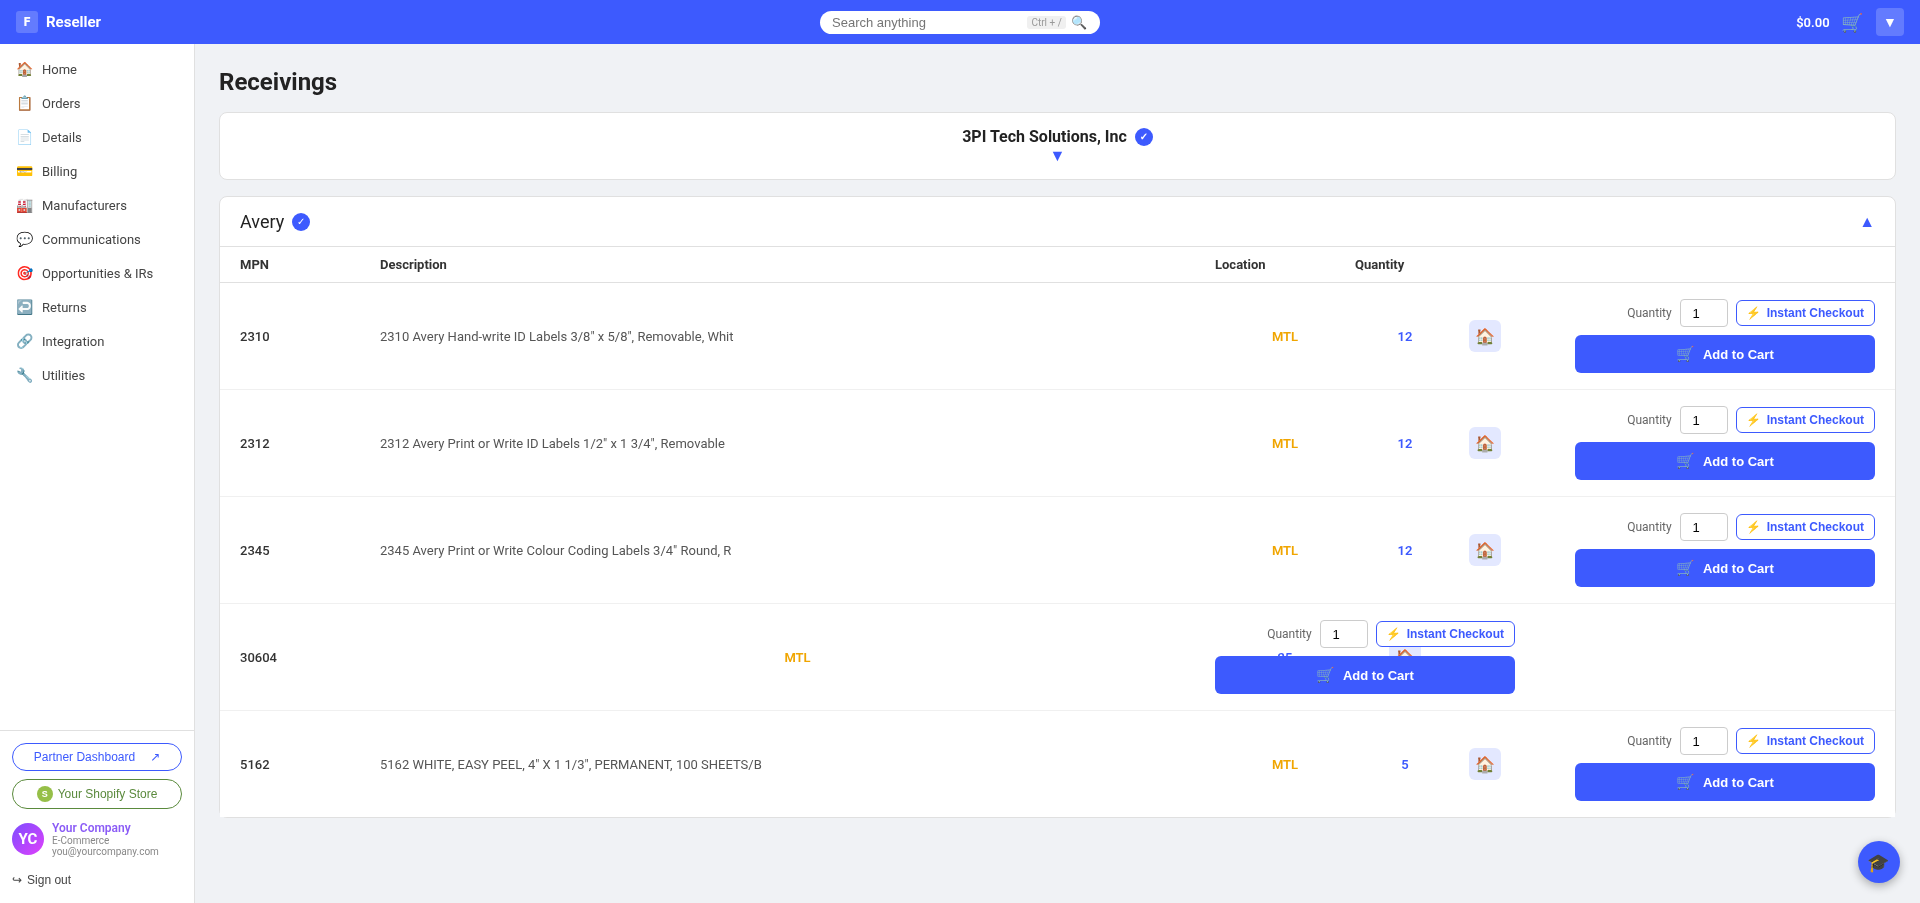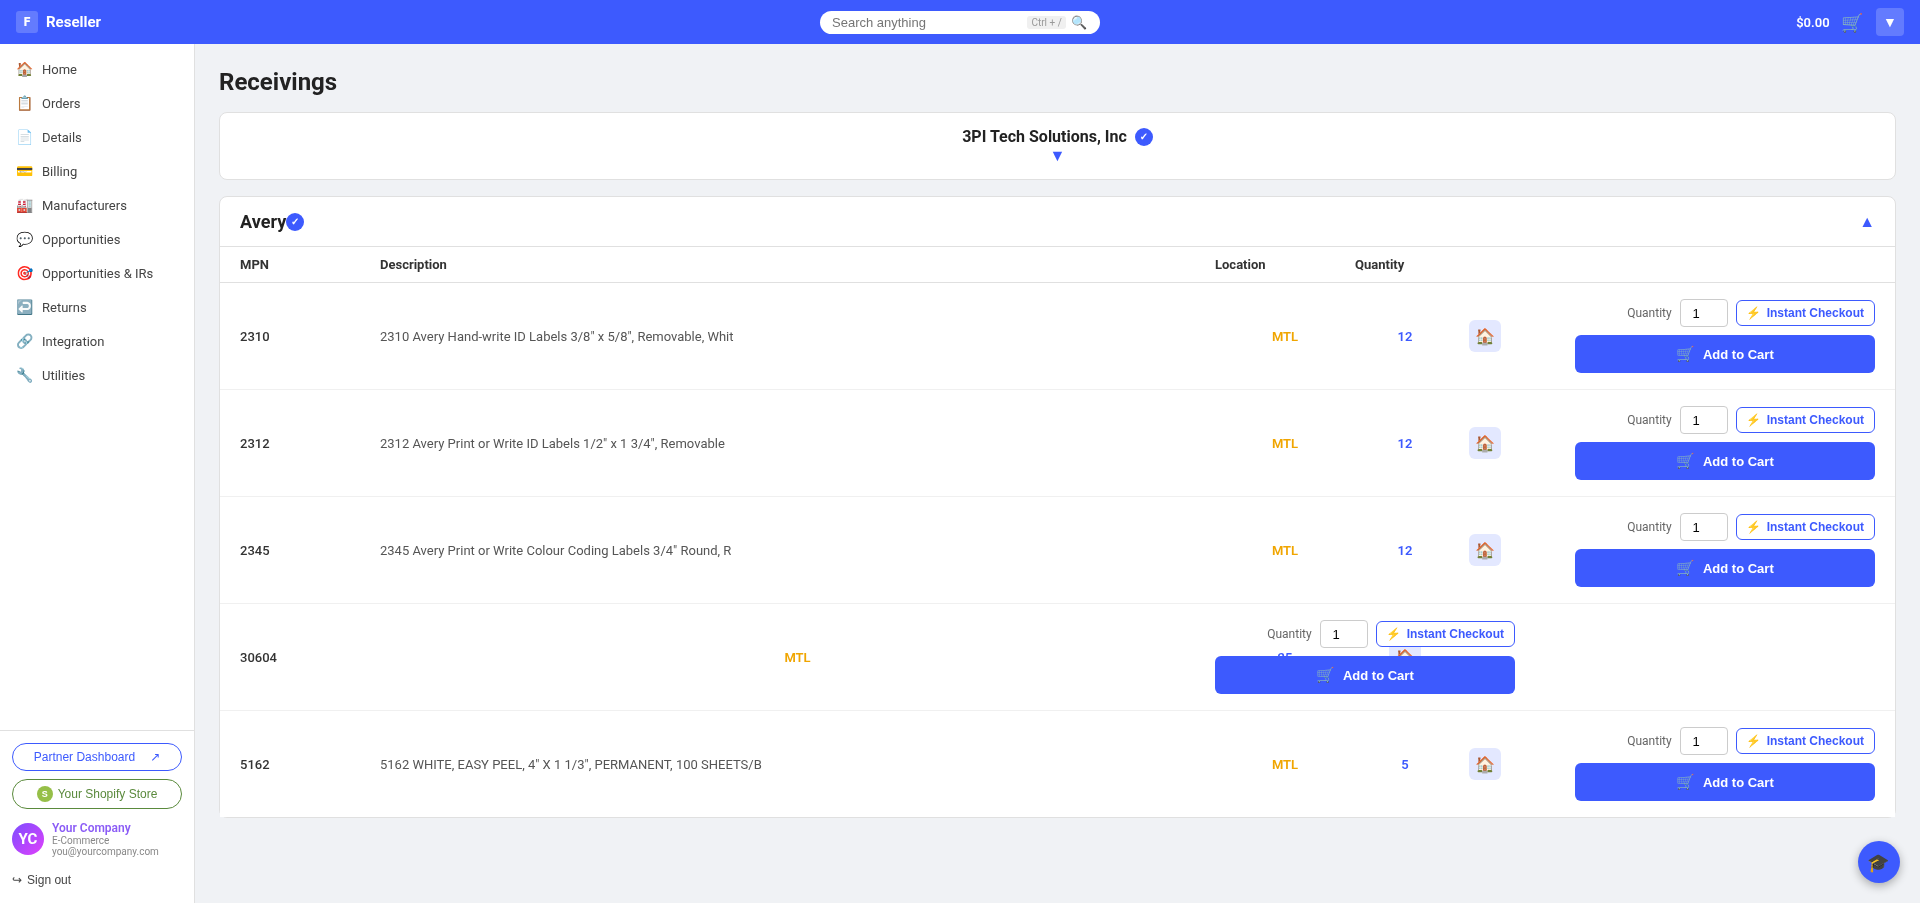--- a/index.html
+++ b/index.html
@@ -251,24 +251,25 @@
     }
     .product-section-header {
       display: flex;
       align-items: center;
       justify-content: space-between;
       padding: 14px 20px;
       border-bottom: 1px solid #e0e0e0;
     }
     .section-brand {
       font-size: 18px;
-      font-weight: 700;
+      font-weight: 400;
       color: #222;
       display: flex;
       align-items: center;
+      gap: 8px;
       justify-content: space-between;
     }
 
     
     .product-table {
       width: 100%;
     }
     .table-header {
       display: grid;
       grid-template-columns: 140px 1fr 140px 100px 60px 360px;
@@ -418,21 +419,21 @@
       <div class="sidebar-item">
         <span class="sidebar-item-icon">💳</span>
         <span>Billing</span>
       </div>
       <div class="sidebar-item">
         <span class="sidebar-item-icon">🏭</span>
         <span>Manufacturers</span>
       </div>
       <div class="sidebar-item">
         <span class="sidebar-item-icon">💬</span>
-        <span>Opportunities</span>
+        <span>Communications</span>
       </div>
       <div class="sidebar-item">
         <span class="sidebar-item-icon">🎯</span>
         <span>Opportunities &amp; IRs</span>
       </div>
       <div class="sidebar-item">
         <span class="sidebar-item-icon">↩️</span>
         <span>Returns</span>
       </div>
       <div class="sidebar-item">

